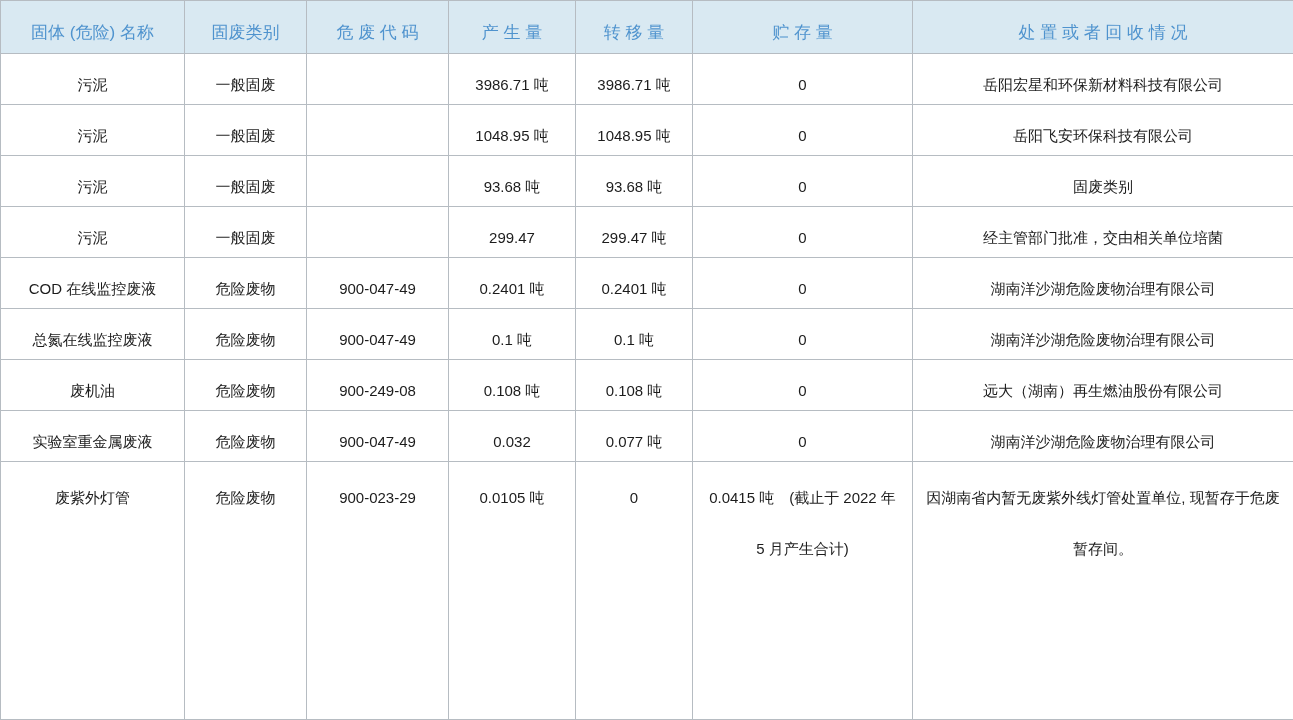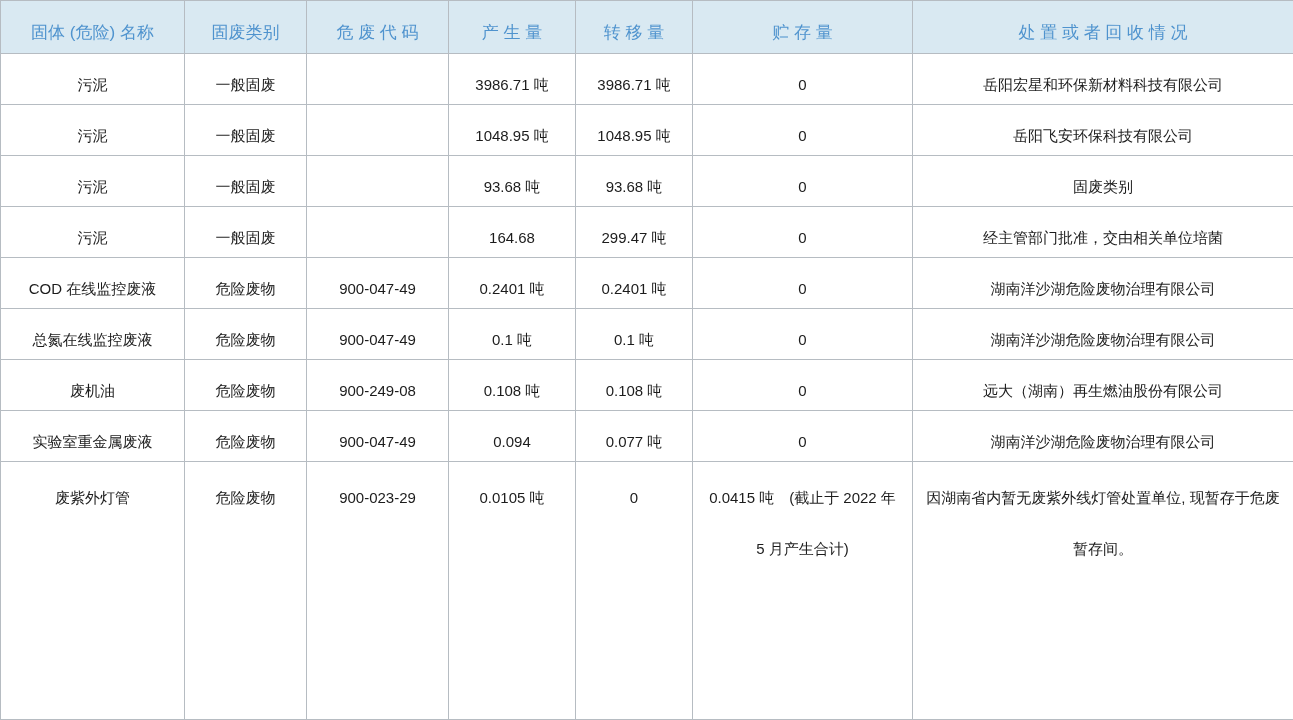--- a/index.html
+++ b/index.html
@@ -111,21 +111,21 @@
         <td></td>
         <td>93.68 吨</td>
         <td>93.68 吨</td>
         <td>0</td>
         <td>固废类别</td>
       </tr>
       <tr class="r">
         <td>污泥</td>
         <td>一般固废</td>
         <td></td>
-        <td>164.68</td>
+        <td>299.47</td>
         <td>299.47 吨</td>
         <td>0</td>
         <td>经主管部门批准，交由相关单位培菌</td>
       </tr>
       <tr class="r">
         <td>COD 在线监控废液</td>
         <td>危险废物</td>
         <td>900-047-49</td>
         <td>0.2401 吨</td>
         <td>0.2401 吨</td>
@@ -147,21 +147,21 @@
         <td>900-249-08</td>
         <td>0.108 吨</td>
         <td>0.108 吨</td>
         <td>0</td>
         <td>远大（湖南）再生燃油股份有限公司</td>
       </tr>
       <tr class="r">
         <td>实验室重金属废液</td>
         <td>危险废物</td>
         <td>900-047-49</td>
-        <td>0.094</td>
+        <td>0.032</td>
         <td>0.077 吨</td>
         <td>0</td>
         <td>湖南洋沙湖危险废物治理有限公司</td>
       </tr>
       <tr class="tall">
         <td>废紫外灯管</td>
         <td>危险废物</td>
         <td>900-023-29</td>
         <td>0.0105 吨</td>
         <td>0</td>

